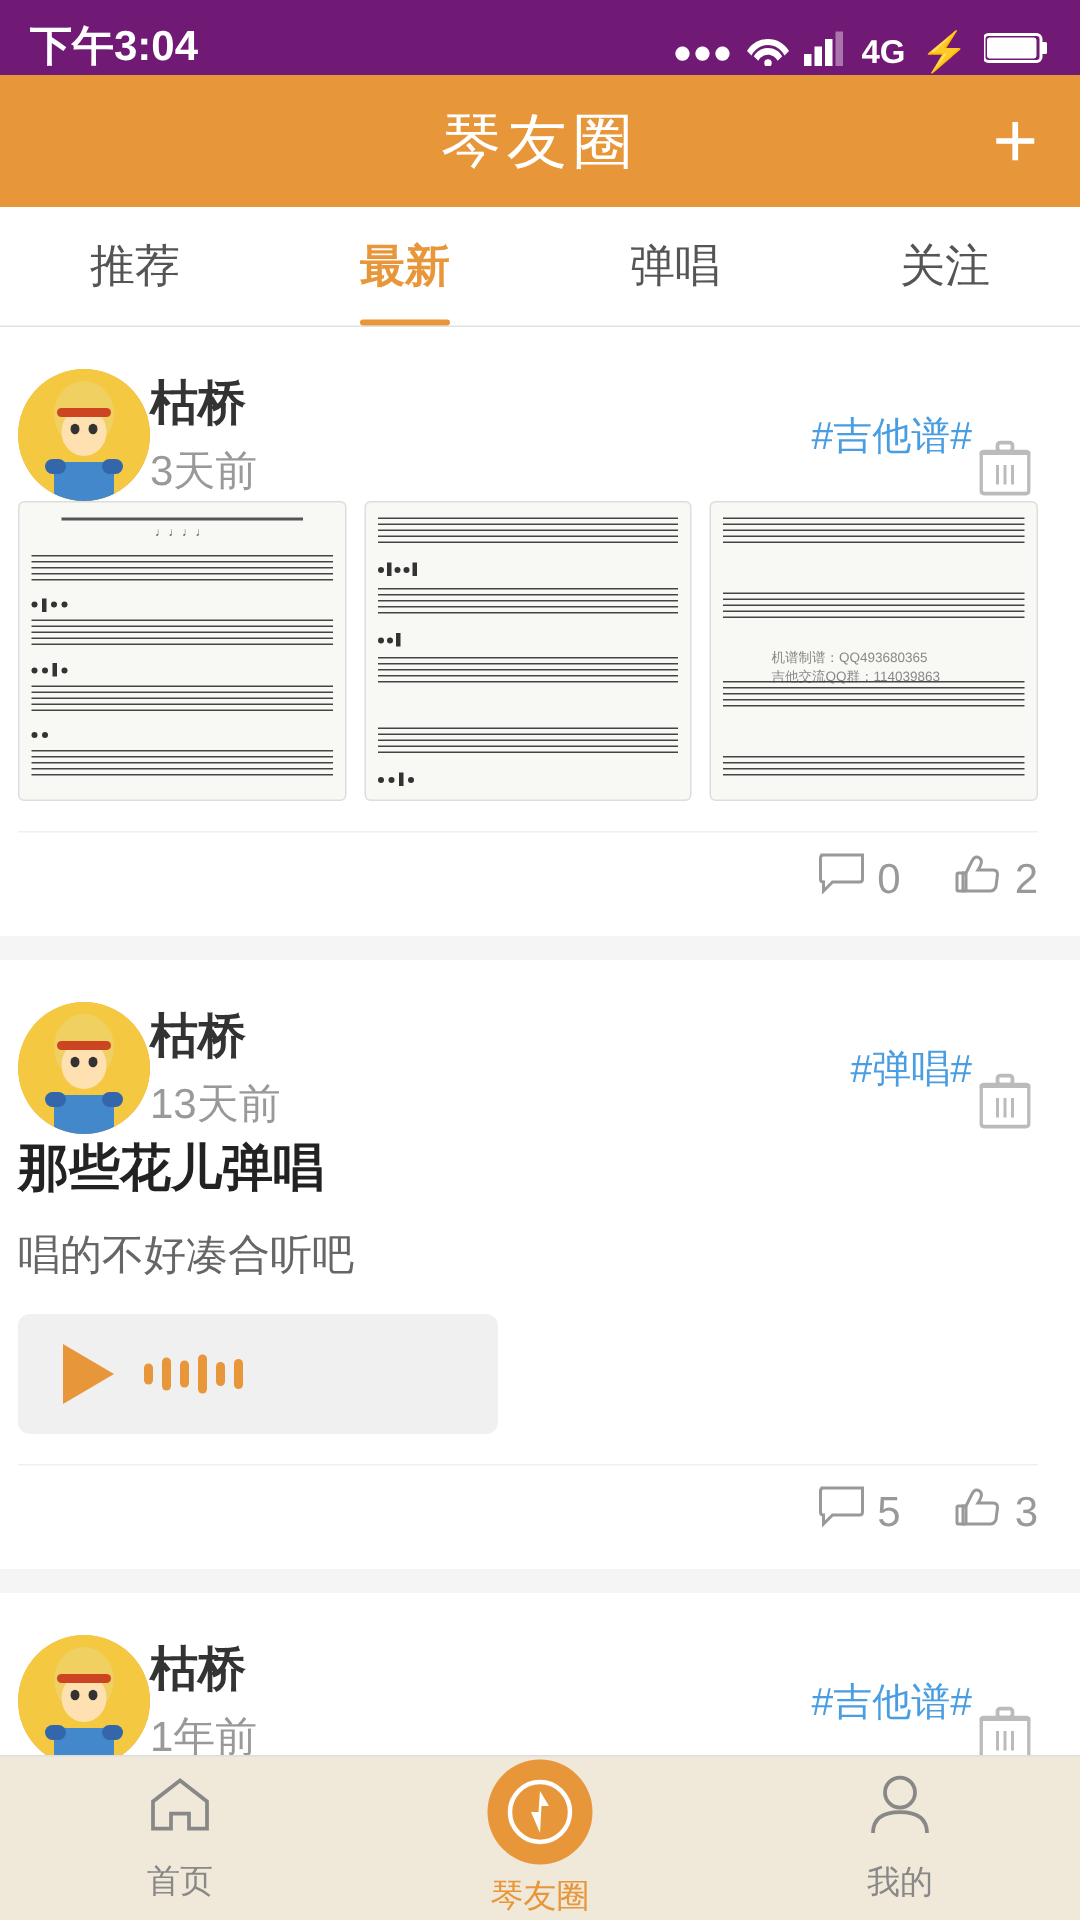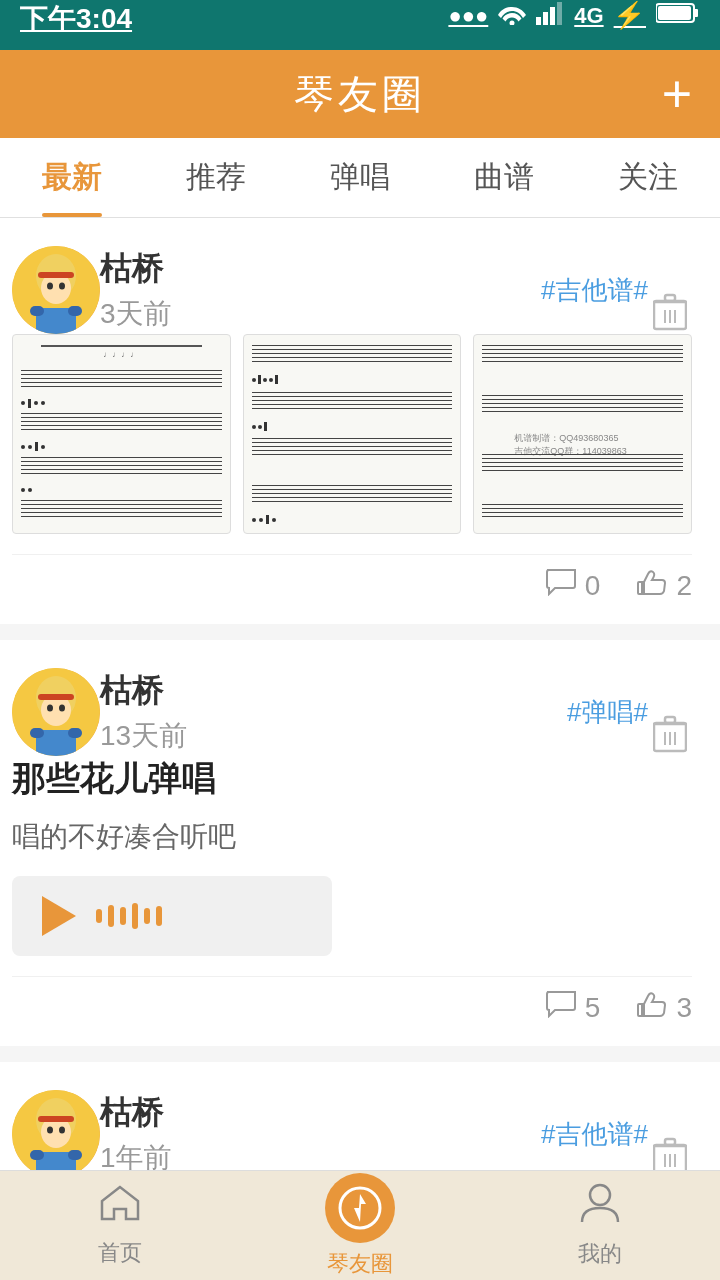--- a/index.html
+++ b/index.html
@@ -7,30 +7,29 @@
     body {
       width: 720px;
       min-height: 1280px;
       font-family: "PingFang SC", "Helvetica Neue", Arial, sans-serif;
       background: #f5f5f5;
       overflow-x: hidden;
     }
 
     
     .status-bar {
-      background: #0f766e;
+      background: #701a75;
       height: 50px;
       display: flex;
-      align-items: flex-start;
+      align-items: flex-end;
       justify-content: space-between;
       padding: 0 20px;
       color: white;
       font-size: 28px;
       font-weight: 600;
-      text-decoration: underline;
     }
     .status-bar-right {
       display: flex;
       align-items: center;
       gap: 10px;
       font-size: 22px;
     }
 
     
     .header {
@@ -344,31 +343,28 @@
     </span>
   </div>
 </div>
 
 <div class="header">
   <span class="header-title">琴友圈</span>
   <span class="header-add">+</span>
 </div>
 
 <div class="tab-bar">
+  <div class="tab-item">
+    <span>推荐</span>
+  </div>
   <div class="tab-item active">
     <span>最新</span>
   </div>
   <div class="tab-item">
-    <span>推荐</span>
-  </div>
-  <div class="tab-item">
     <span>弹唱</span>
-  </div>
-  <div class="tab-item">
-    <span>曲谱</span>
   </div>
   <div class="tab-item">
     <span>关注</span>
   </div>
 </div>
 
 <div class="content">
 
   <div class="post-card">
     <div class="post-header-row">

